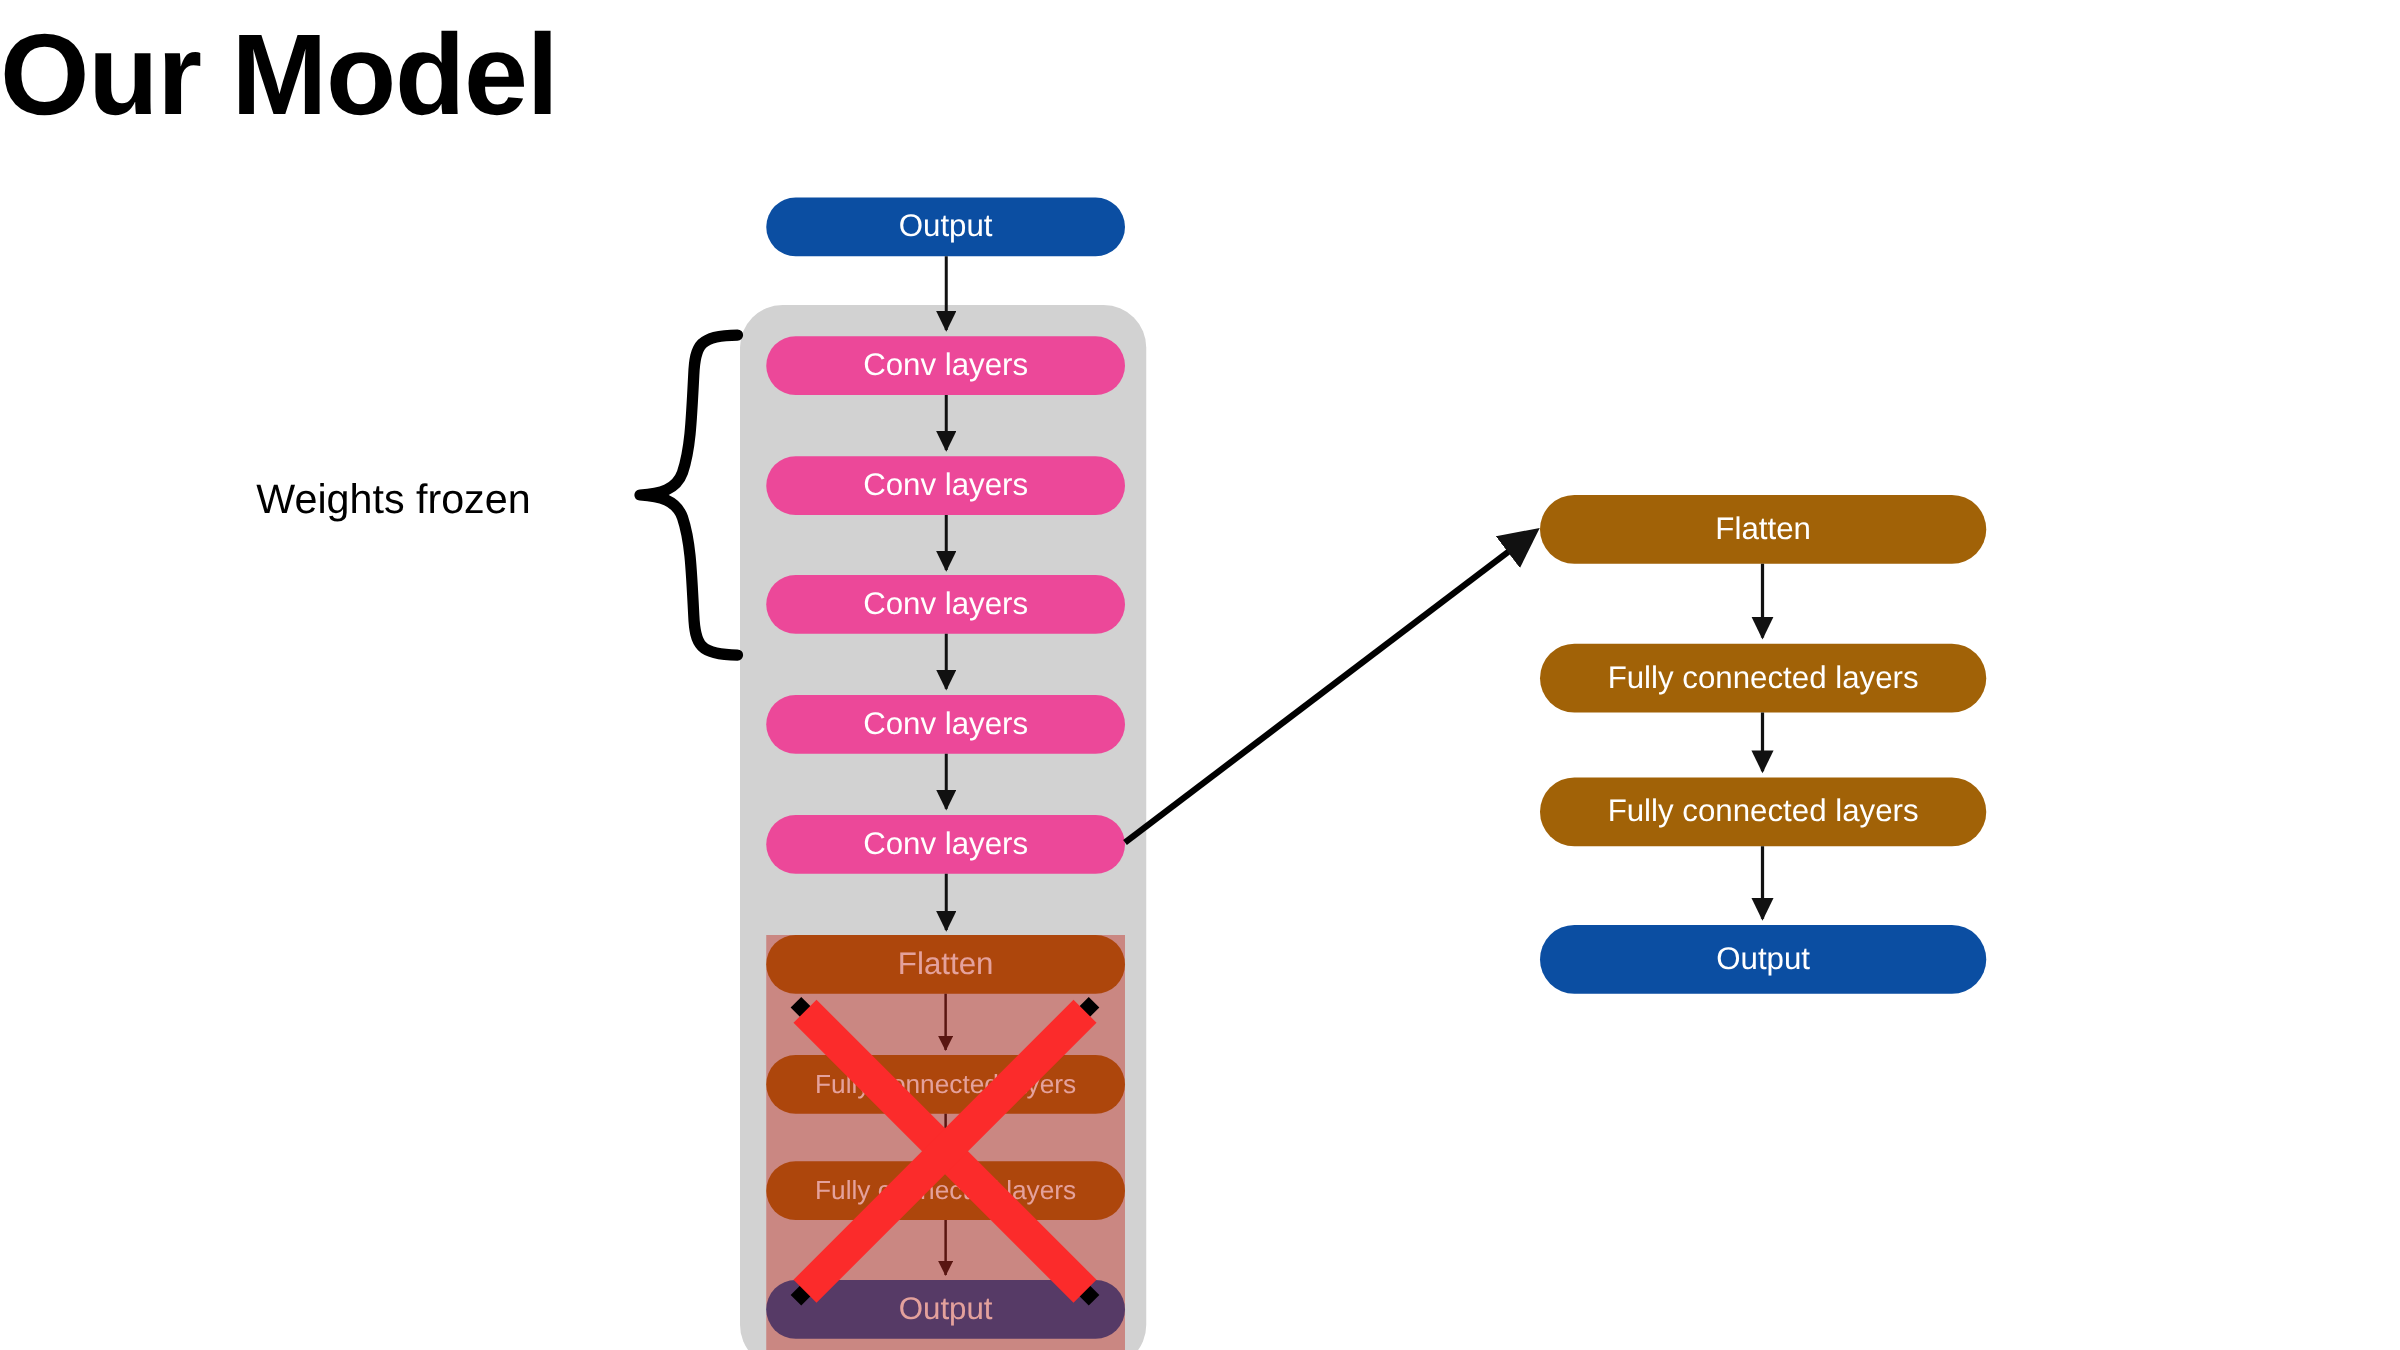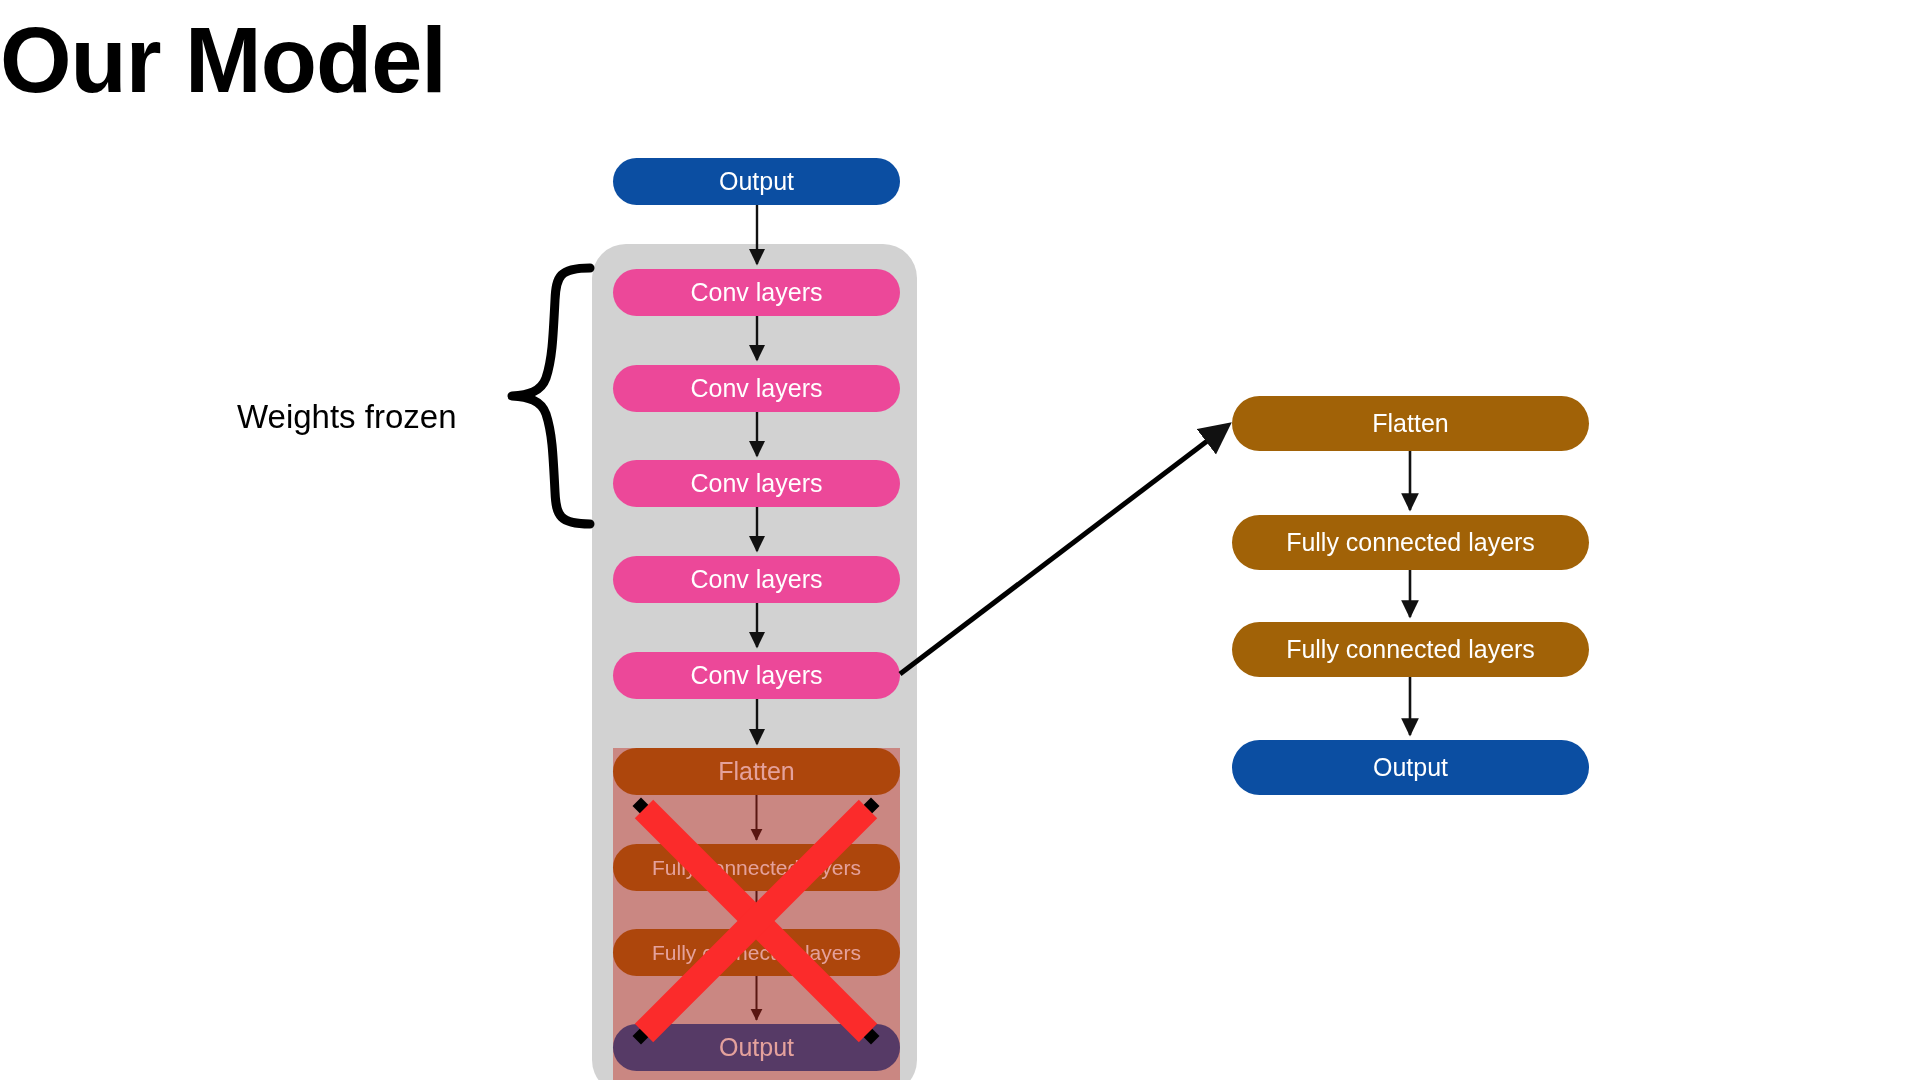--- a/index.html
+++ b/index.html
@@ -147,21 +147,21 @@
 
   <svg class="svg-layer">
     <path d="M 590,268 C 560,268 556,276 555,300
              C 553,340 552,360 546,378
              C 541,392 528,395 512,396
              C 528,397 541,400 546,414
              C 552,432 553,452 555,492
              C 556,516 560,524 590,524" fill="none" stroke="#000000" stroke-width="9" stroke-linecap="round" stroke-linejoin="round"></path>
   </svg>
 
-  <div class="brace-label" style="left:205px;top:398px;margin-left:32px;">Weights frozen</div>
+  <div class="brace-label" style="left:205px;top:380px;">Weights frozen</div>
 
   <div class="node green" style="left:1232px;top:396px;width:357px;height:55px;">
     <span>Flatten</span>
   </div>
 
   <div class="node green" style="left:1232px;top:515px;width:357px;height:55px;">
     <span>Fully connected layers</span>
   </div>
 
   <div class="node green" style="left:1232px;top:622px;width:357px;height:55px;">

